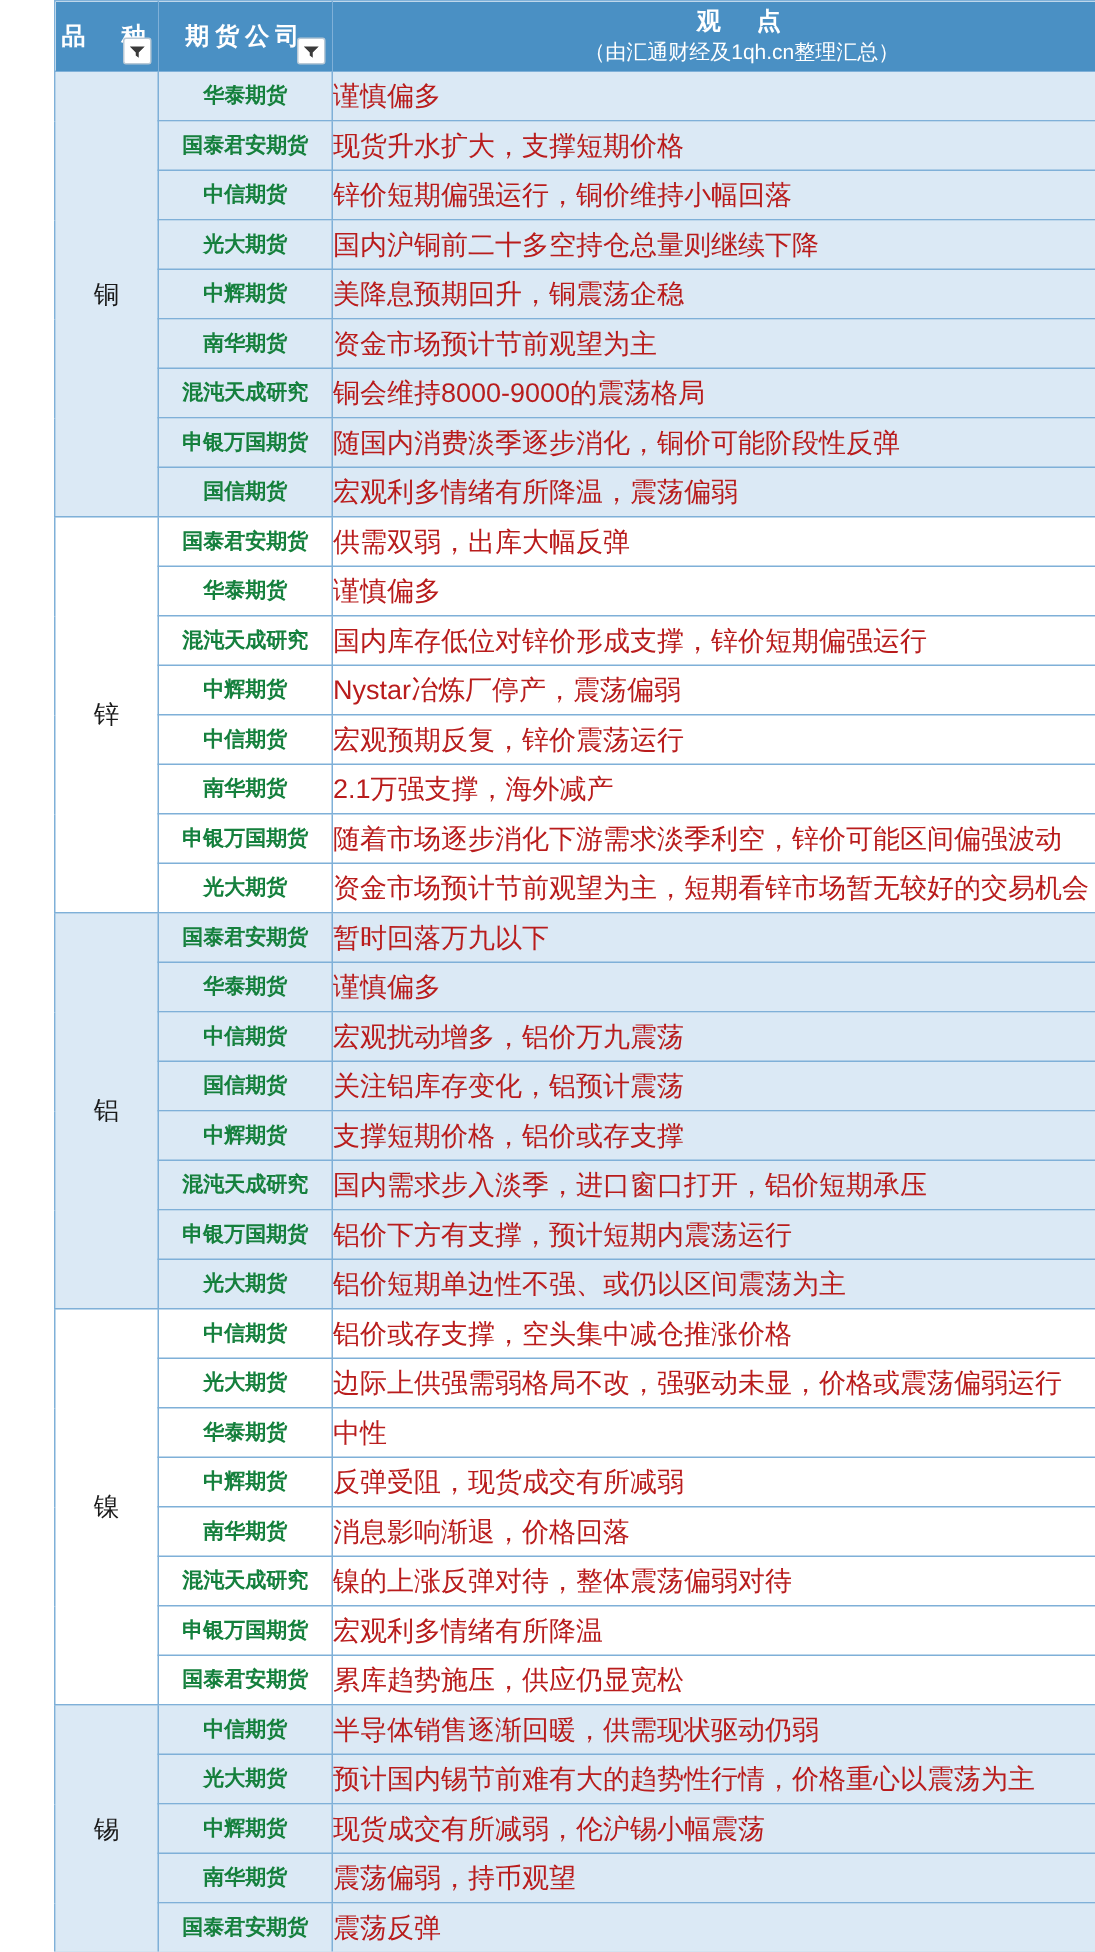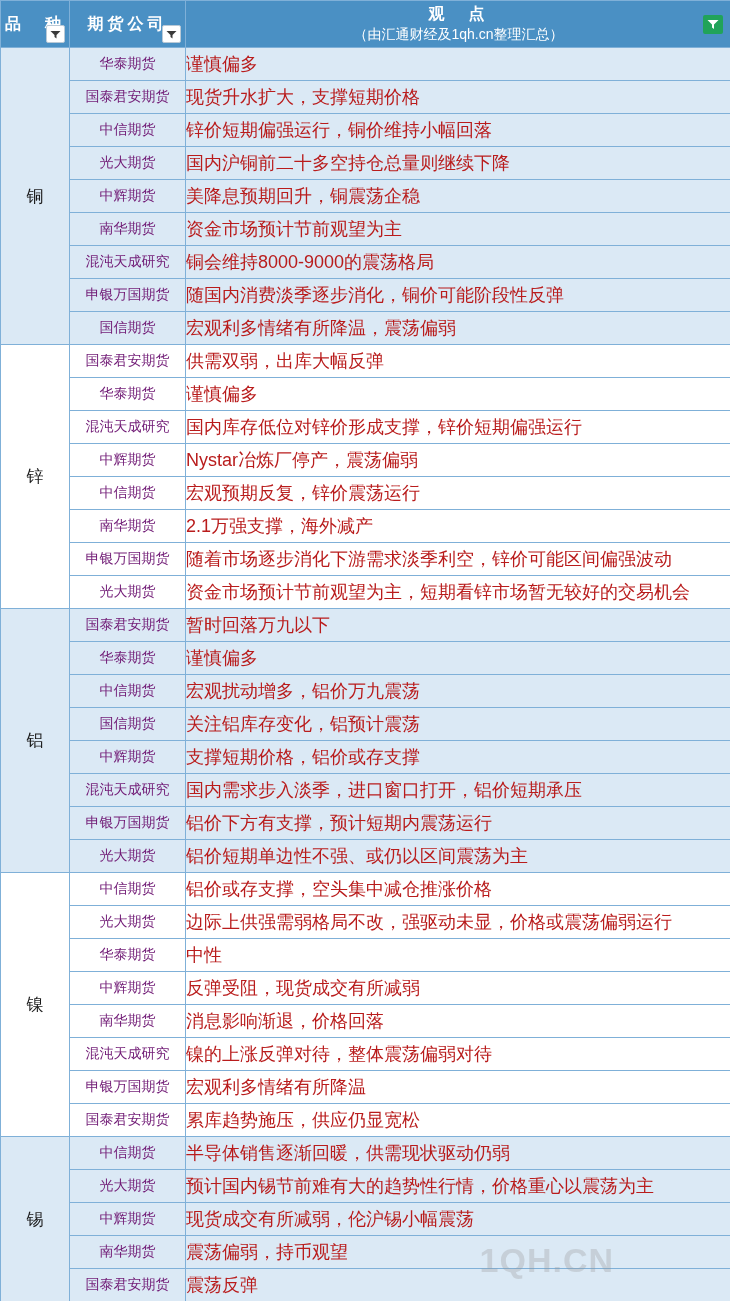--- a/index.html
+++ b/index.html
@@ -10,20 +10,21 @@
   body {
     font-family: "Liberation Sans", "DejaVu Sans", sans-serif;
     width: 730px;
     height: 1301px;
     overflow: hidden;
     position: relative;
   }
   #sheet {
     width: 626px;
     position: relative;
+    padding-left: 36px;
   }
   table.grid {
     border-collapse: collapse;
     width: 730px;
     table-layout: fixed;
   }
   table.grid td, table.grid th {
     border: 1px solid #7fb0d8;
     padding: 0;
     vertical-align: middle;
@@ -79,25 +80,26 @@
   
   td.cat {
     width: 68px;
     text-align: center;
     font-size: 17px;
     color: #1a1a1a;
   }
   td.firm {
     width: 115px;
     font-size: 14px;
-    color: #701a75;
+    color: #15803d;
     text-align: center;
     padding: 0 2px;
     white-space: nowrap;
     overflow: hidden;
+    font-weight: bold;
   }
   td.view {
     width: 545px;
     font-size: 18px;
     color: #b91c1c;
     padding-left: 8px;
     white-space: nowrap;
     overflow: hidden;
   }
   tr.row { height: 33px; }
@@ -302,14 +304,13 @@
         <tr class="row">
           <td class="firm bg-blue">南华期货</td>
           <td class="view bg-blue">震荡偏弱，持币观望</td>
         </tr>
         <tr class="row">
           <td class="firm bg-blue">国泰君安期货</td>
           <td class="view bg-blue">震荡反弹</td>
         </tr>
       </tbody>
   </table>
-  <div class="watermark">1QH.CN</div>
 </div>
 
 </body></html>

